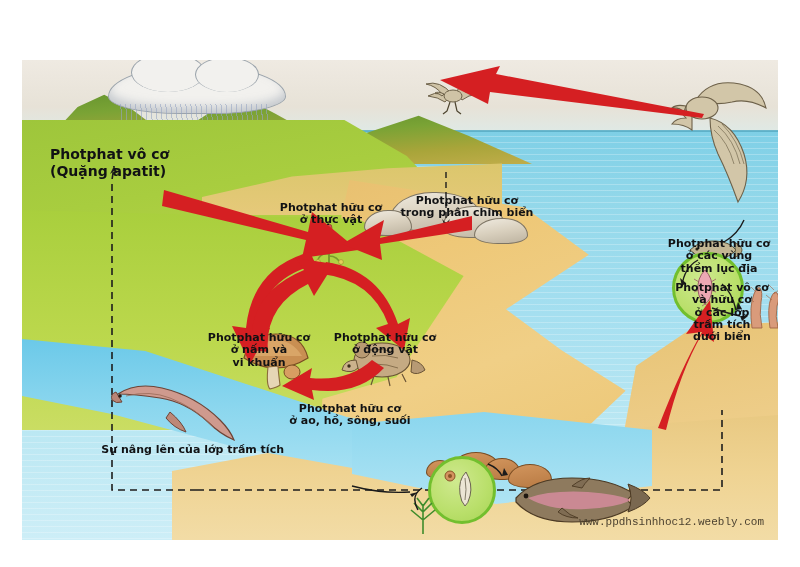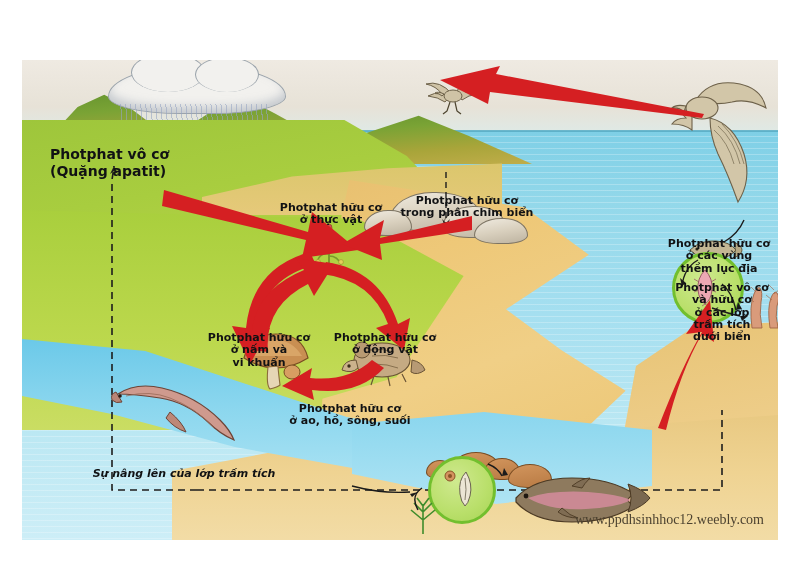--- a/index.html
+++ b/index.html
@@ -103,21 +103,21 @@
   .ared{fill:#d51f22;}
 
   
   .dashpath{position:absolute;left:0;top:0;width:756px;height:480px;pointer-events:none;}
 
   
   .lab{position:absolute;color:#111214;font-family:"DejaVu Sans",sans-serif;
        font-size:11px;line-height:1.12;font-weight:bold;text-align:center;white-space:pre-line;}
   .lab.big{font-size:14px;text-align:left;line-height:1.2;}
   .watermark{position:absolute;right:14px;bottom:12px;color:#4c4230;
-       font-family:Liberation Serif, serif;font-size:14px;}
+       font-family:Liberation Mono, monospace;font-size:11px;}
 
   
   .crit{position:absolute;}
   .crit svg{display:block;overflow:visible;}
   .greencirc{position:absolute;border:3px solid #72bf2e;border-radius:50%;
      background:radial-gradient(circle at 40% 36%,#cfe98f 0%,#b9df6a 60%,#a7d355 100%);}
 </style>
 </head>
 <body>
 
@@ -393,18 +393,18 @@
     <div class="lab" style="left:638px;top:178px;width:118px;">Photphat hữu cơ
 ở các vùng
 thềm lục địa</div>
 
     <div class="lab" style="left:646px;top:222px;width:108px;">Photphat vô cơ
 và hữu cơ
 ở các lớp
 trầm tích
 dưới biển</div>
 
-    <div class="lab" style="left:62px;top:408px;width:200px;text-align:center;font-style:italic;">Sự nâng lên của lớp trầm tích</div>
+    <div class="lab" style="left:62px;top:384px;width:200px;text-align:right;">Sự nâng lên của lớp trầm tích</div>
 
     <div class="watermark">www.ppdhsinhhoc12.weebly.com</div>
 
   </div>
 </div>
 
 </body></html>

